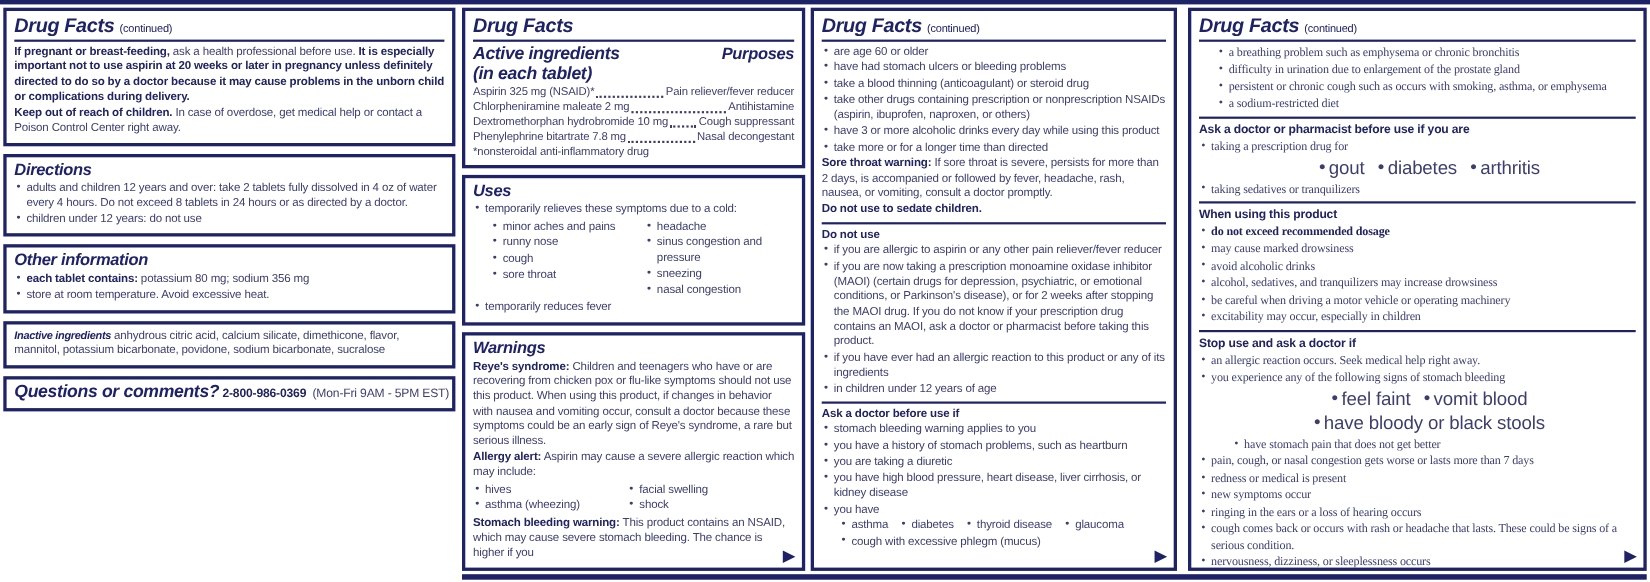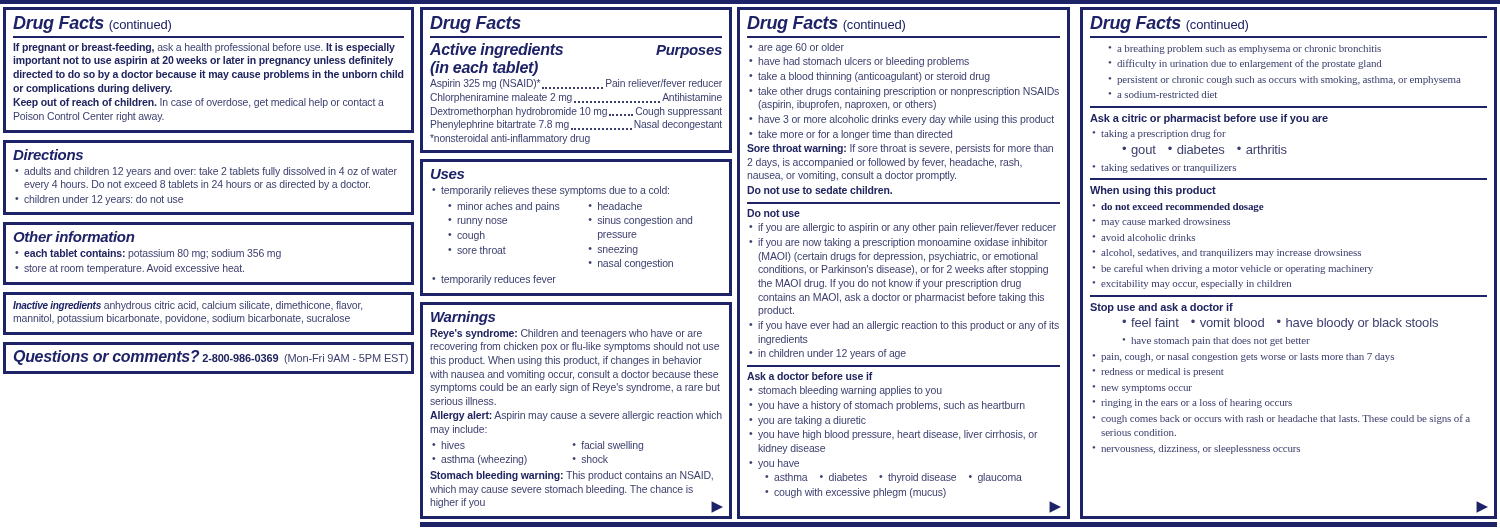--- a/index.html
+++ b/index.html
@@ -25,21 +25,21 @@
   .col4{left:1080px;width:417px;height:512px;}
 
   .box{
     border:3px solid var(--navy);background:#fff;padding:3px 7px 5px 7px;
     position:relative;overflow:hidden;
   }
   .fill{flex:1;}
   .fullbox{height:100%;}
 
   .df-title{font-size:18px;font-weight:bold;font-style:italic;color:var(--navy);line-height:1.15;letter-spacing:-0.3px;}
-  .df-title .cont{font-style:normal;font-weight:normal;font-size:13px;letter-spacing:-0.2px;}
+  .df-title .cont{font-style:normal;font-weight:normal;font-size:10px;letter-spacing:-0.2px;}
   .rule{height:2px;background:var(--navy);margin:2px 0 3px 0;}
   .hrule{height:2px;background:var(--navy);margin:4px 0 3px 0;}
 
   h2.sec{font-size:15px;font-weight:bold;font-style:italic;color:var(--navy);line-height:1.2;letter-spacing:-0.3px;margin-bottom:1px;}
   .bhead{font-weight:bold;color:var(--bold);}
   p.body{font-size:10.5px;line-height:1.3;margin:1px 0;}
   p.body b{color:var(--bold);}
   .col4 p.body{font-size:11px;line-height:1.32;}
 
   ul.blist{list-style:none;font-size:10.5px;line-height:1.3;}
@@ -48,21 +48,21 @@
   ul.blist li::before{content:"\2022";position:absolute;left:2px;top:-1px;color:var(--body);}
   ul.blist li b{color:var(--bold);}
   ul.indent{margin-left:16px;}
   ul.indent2{margin-left:30px;}
 
   .two-col{display:flex;}
   .two-col ul{flex:0 0 48%;}
   .two-col ul + ul{flex:1;}
 
   ul.inline-list{list-style:none;font-size:10.5px;line-height:1.3;margin-left:16px;}
-  .col4 ul.inline-list{font-size:13px;margin-left:30px;}
+  .col4 ul.inline-list{font-size:17px;margin-left:30px;text-align:center;}
   ul.inline-list li{display:inline-block;position:relative;padding-left:11px;margin-right:10px;}
   ul.inline-list li::before{content:"\2022";position:absolute;left:2px;top:-1px;}
 
   
   .ai-head{display:flex;justify-content:space-between;align-items:flex-start;}
   .ai-left{font-size:16px;font-weight:bold;font-style:italic;color:var(--navy);line-height:1.15;letter-spacing:-0.3px;}
   .ai-purposes{font-size:15px;font-weight:bold;font-style:italic;color:var(--navy);letter-spacing:-0.3px;}
   .ing-row{display:flex;align-items:flex-end;font-size:10.3px;line-height:1.32;}
   .ing-name{white-space:nowrap;}
   .ing-dots{flex:1;border-bottom:2px dotted var(--body);margin:0 2px 2px 2px;min-width:6px;}
@@ -238,40 +238,44 @@
     <section class="box fullbox">
       <h1 class="df-title"><span>Drug Facts</span> <span class="cont">(continued)</span></h1>
       <div class="rule"></div>
       <ul class="blist indent">
           <li>a breathing problem such as emphysema or chronic bronchitis</li>
           <li>difficulty in urination due to enlargement of the prostate gland</li>
           <li>persistent or chronic cough such as occurs with smoking, asthma, or emphysema</li>
           <li>a sodium-restricted diet</li>
         </ul>
       <div class="hrule"></div>
-      <p class="body bhead">Ask a citric or pharmacist before use if you are</p>
+      <p class="body bhead">Ask a doctor or pharmacist before use if you are</p>
       <ul class="blist">
           <li>taking a prescription drug for</li>
         </ul>
       <ul class="inline-list"><li>gout</li><li>diabetes</li><li>arthritis</li></ul>
       <ul class="blist">
           <li>taking sedatives or tranquilizers</li>
         </ul>
       <div class="hrule"></div>
       <p class="body bhead">When using this product</p>
       <ul class="blist">
           <li><b>do not exceed recommended dosage</b></li>
           <li>may cause marked drowsiness</li>
           <li>avoid alcoholic drinks</li>
           <li>alcohol, sedatives, and tranquilizers may increase drowsiness</li>
           <li>be careful when driving a motor vehicle or operating machinery</li>
           <li>excitability may occur, especially in children</li>
         </ul>
       <div class="hrule"></div>
       <p class="body bhead">Stop use and ask a doctor if</p>
+      <ul class="blist">
+        <li>an allergic reaction occurs.  Seek medical help right away.</li>
+        <li>you experience any of the following signs of stomach bleeding</li>
+      </ul>
       <ul class="inline-list"><li>feel faint</li><li>vomit blood</li><li>have bloody or black stools</li></ul>
       <ul class="blist indent2">
           <li>have stomach pain that does not get better</li>
         </ul>
       <ul class="blist">
           <li>pain, cough, or nasal congestion gets worse or lasts more than 7 days</li>
           <li>redness or medical is present</li>
           <li>new symptoms occur</li>
           <li>ringing in the ears or a loss of hearing occurs</li>
           <li>cough comes back or occurs with rash or headache that lasts. These could be signs of a serious condition.</li>

